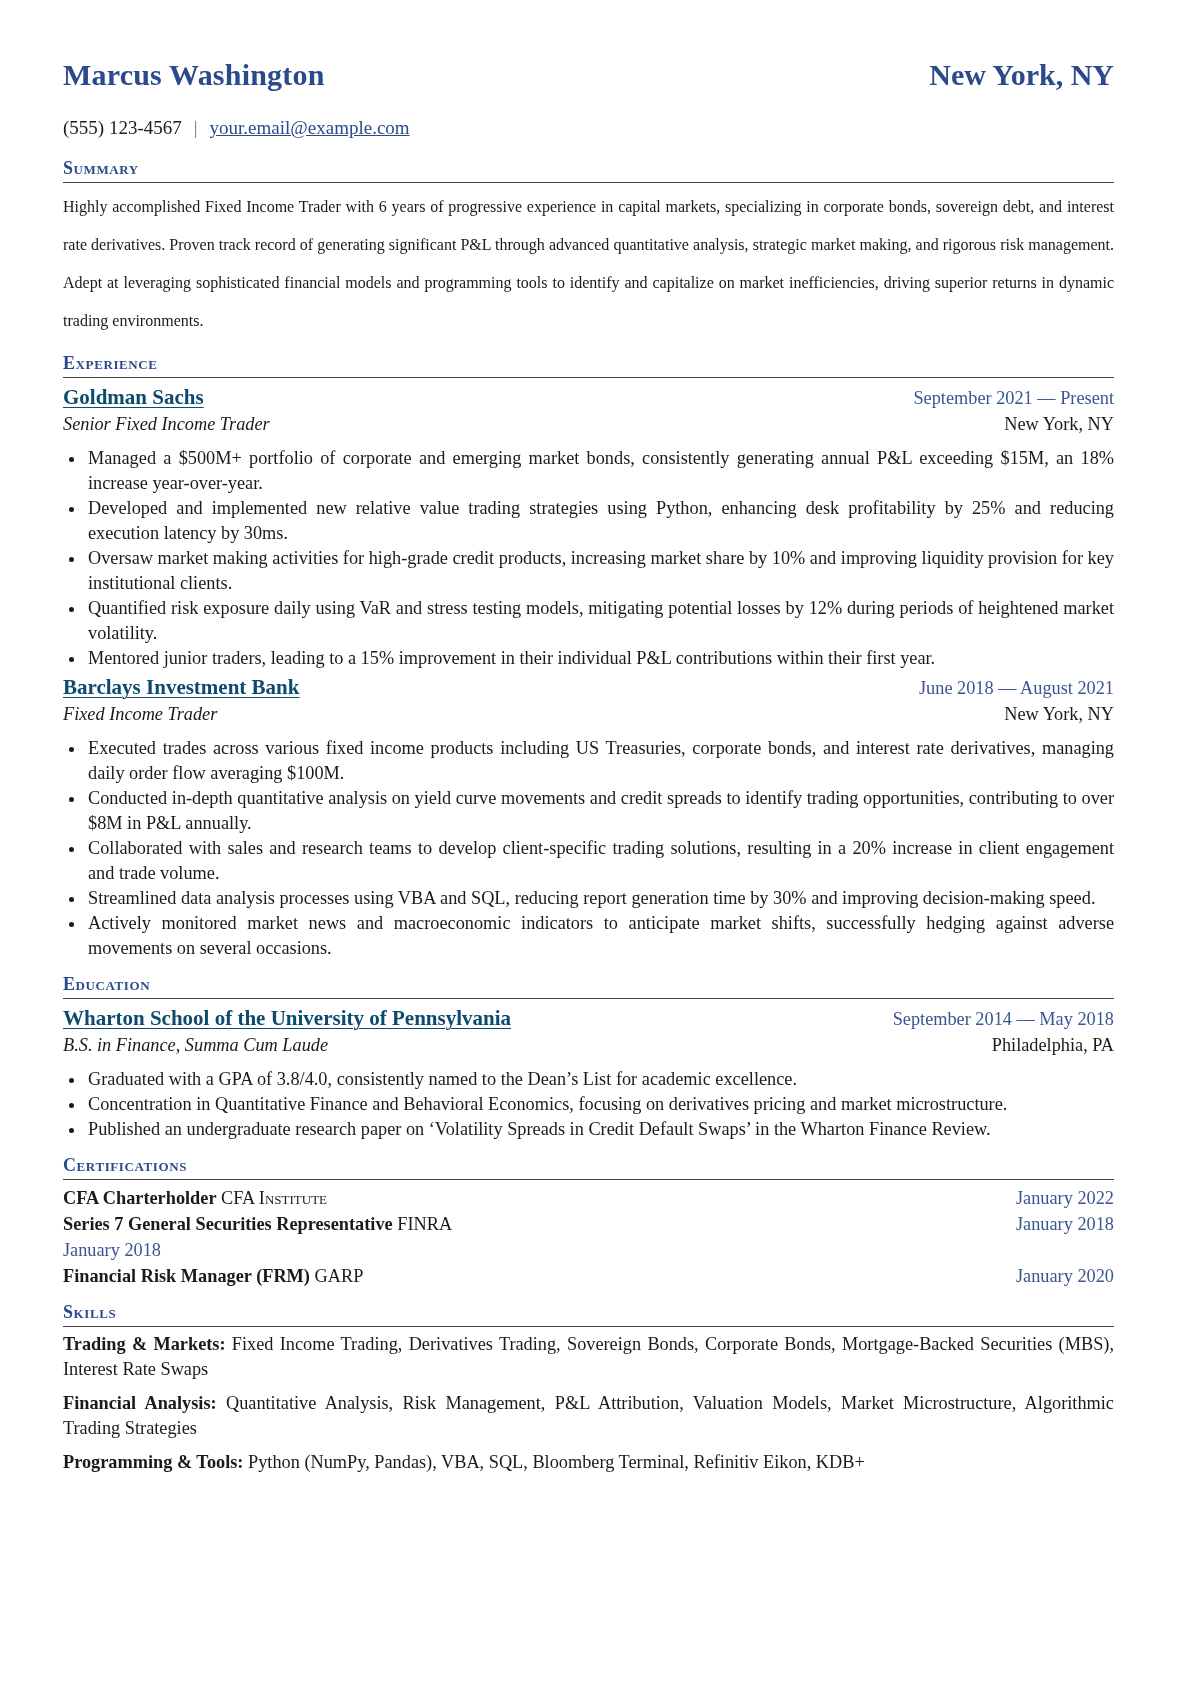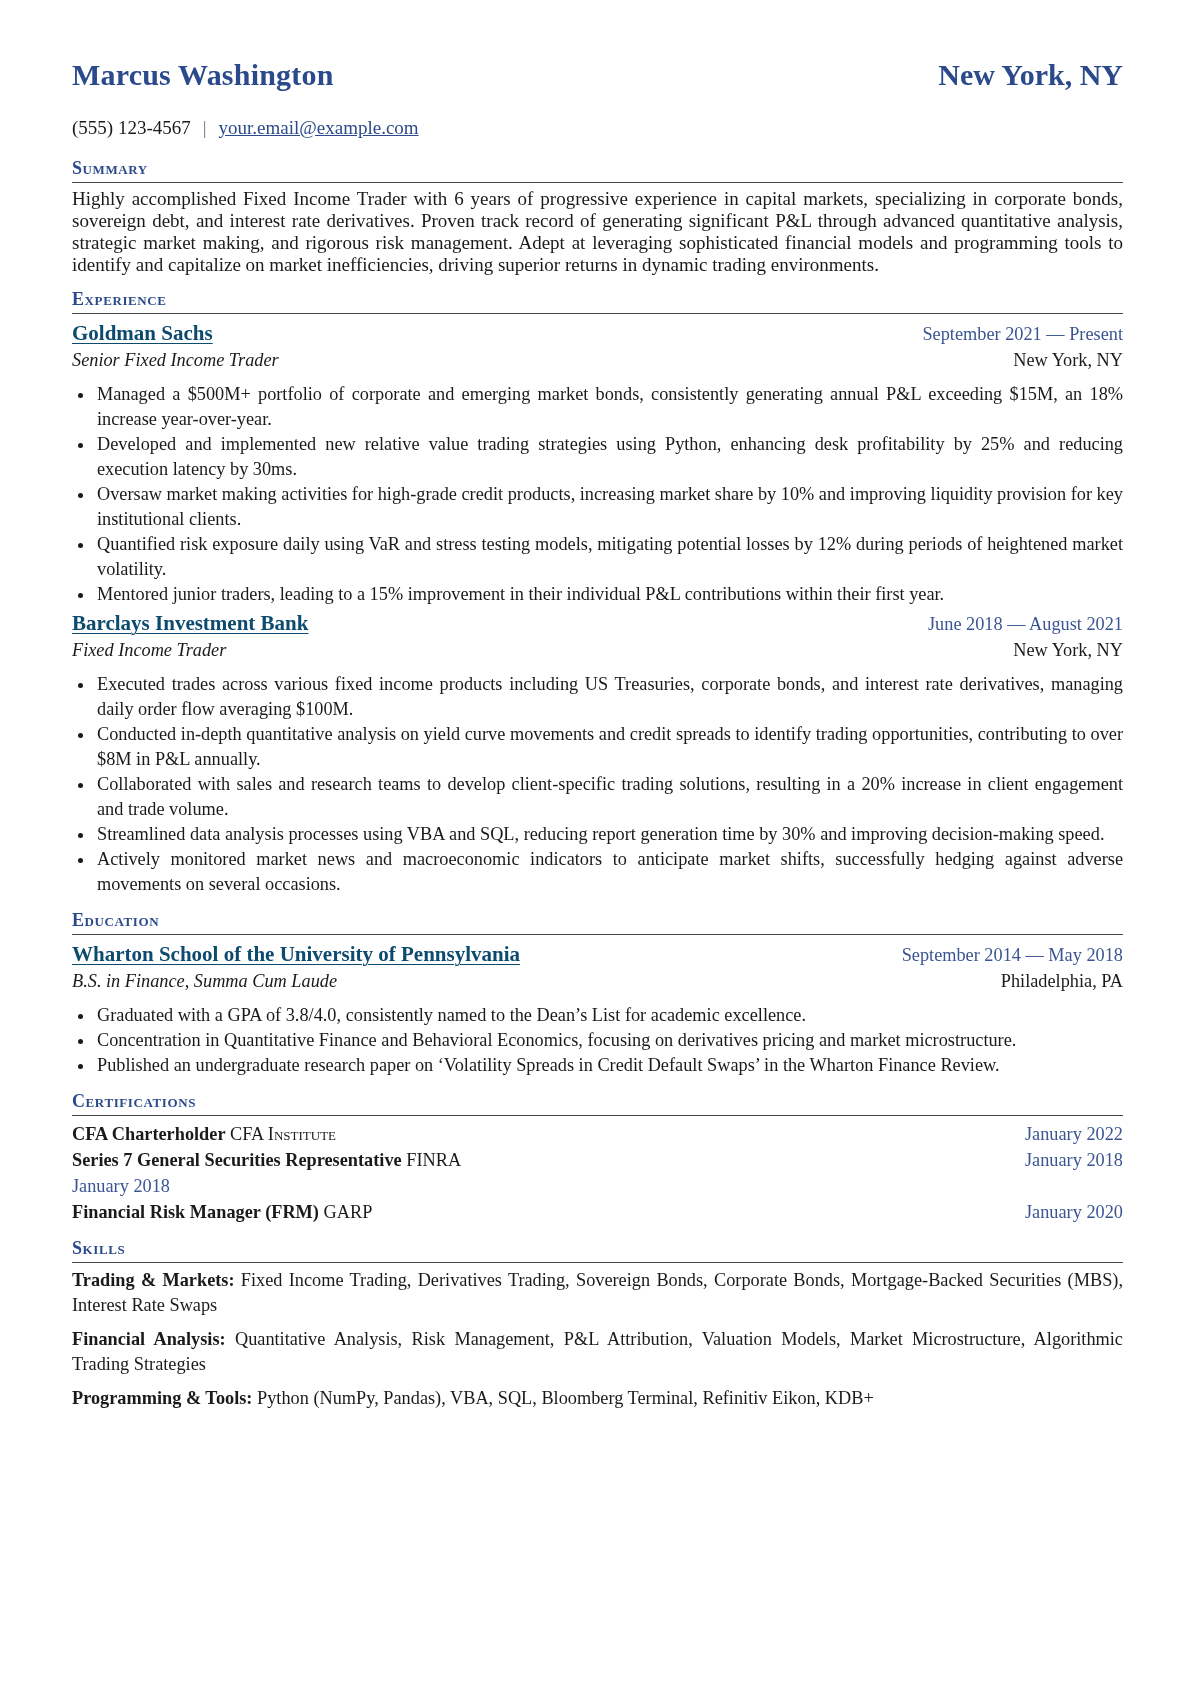--- a/index.html
+++ b/index.html
@@ -1,35 +1,35 @@
 <!DOCTYPE html>
 <html><head>
 <meta charset="utf-8">
 <style>
   html, body { margin: 0; padding: 0; background: #ffffff; }
   body {
     width: 1190px; height: 1683px; position: relative; overflow: hidden;
     font-family: "DejaVu Serif", "Liberation Serif", serif;
     color: #1a1a1a;
   }
-  .page { position: absolute; left: 72px; top: 58px; width: 1051px; }
+  .page { position: absolute; left: 63px; top: 58px; width: 1051px; }
   .header-row { display: flex; justify-content: space-between; align-items: baseline; height: 44px; }
   .name { font-family: "Liberation Serif", serif; font-weight: bold; font-size: 30px; color: #2b4a8b; letter-spacing: 0.2px; }
   .hdr-loc { font-family: "Liberation Serif", serif; font-weight: bold; font-size: 30px; color: #2b4a8b; }
   .contact { font-family: "Liberation Serif", serif; font-size: 19px; margin-top: 15px; height: 28px; }
   .contact .sep { color: #777; margin: 0 12px; }
   .contact a { color: #2b4a8b; text-decoration: underline; }
   .section-title {
     font-family: "Liberation Serif", serif; font-weight: bold; color: #2b4a8b;
     font-size: 18px; font-variant: small-caps; letter-spacing: 0.6px;
     border-bottom: 1.6px solid #444; padding-bottom: 1px; margin-top: 10px; margin-bottom: 5px;
     line-height: 26px;
   }
   .para {
-    font-family: "Liberation Serif", serif; font-size: 19px; line-height: 22px;
+    font-family: "Liberation Serif", serif; font-size: 16px; line-height: 38px;
     text-align: justify; margin: 0;
   }
   .entry-head { display: flex; justify-content: space-between; align-items: baseline; font-family: "Liberation Serif", serif; }
   .org { font-size: 21px; font-weight: bold; color: #0c4a6e; text-decoration: underline; text-decoration-thickness: 1px; text-underline-offset: 3px; line-height: 28px; }
   .dates { font-size: 18.3px; color: #3a5592; }
   .entry-sub { display: flex; justify-content: space-between; font-family: "Liberation Serif", serif; font-size: 18.3px; line-height: 26px; margin-bottom: 9px; }
   .role { font-style: italic; }
   ul.bullets { list-style: none; margin: 0 0 2px 0; padding: 0; }
   ul.bullets li {
     position: relative; padding-left: 25px; font-family: "Liberation Serif", serif;

